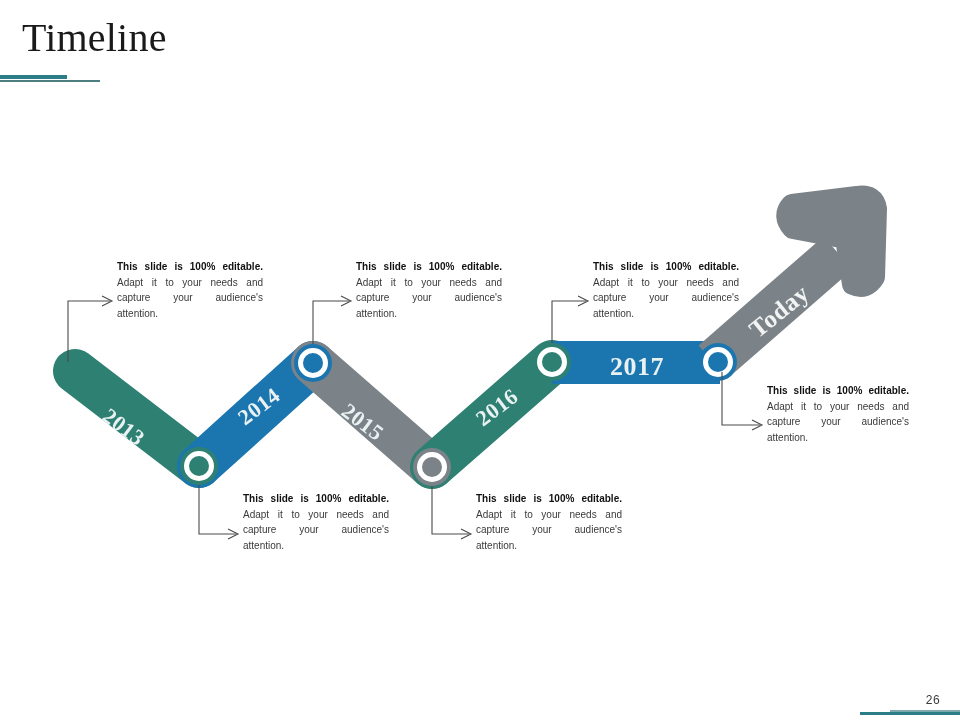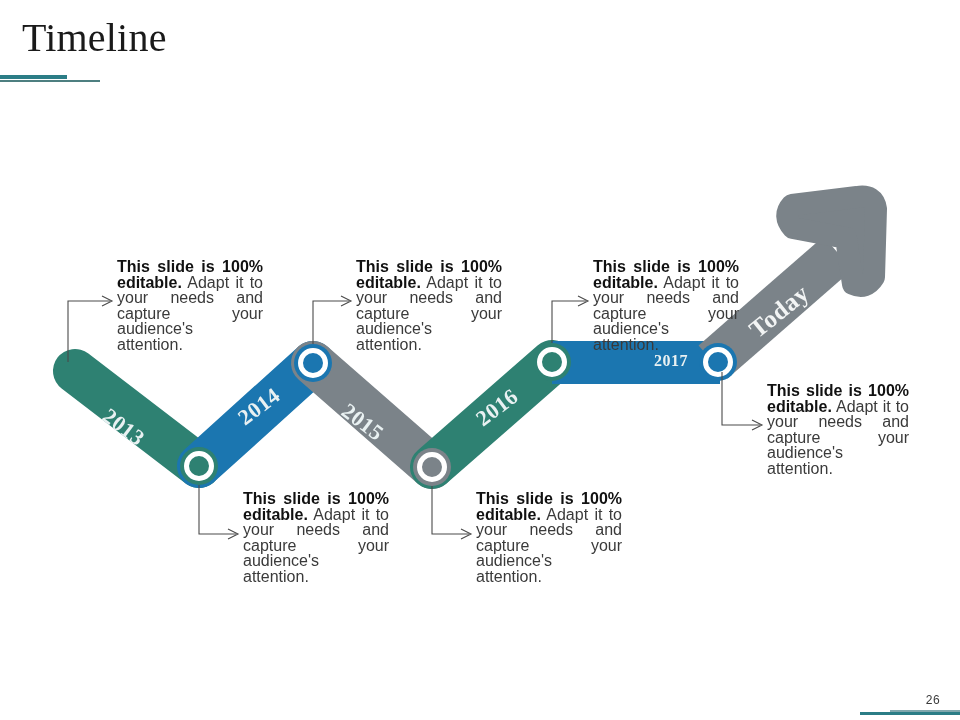--- a/index.html
+++ b/index.html
@@ -39,29 +39,29 @@
     font-family:"Liberation Serif", serif;
     font-weight:bold;
     color:#e9f1f2;
     white-space:nowrap;
     letter-spacing:0.5px;
   }
   .yr-2013{left:113px;top:403px;font-size:22px;transform:rotate(37deg);transform-origin:left top;}
   .yr-2014{left:233px;top:410px;font-size:22px;transform:rotate(-37deg);transform-origin:left top;}
   .yr-2015{left:352px;top:398px;font-size:22px;transform:rotate(37deg);transform-origin:left top;}
   .yr-2016{left:471px;top:411px;font-size:22px;transform:rotate(-37deg);transform-origin:left top;}
-  .yr-2017{left:610px;top:352px;font-size:16px;margin-left:44px;}
+  .yr-2017{left:610px;top:352px;font-size:26px;}
   .yr-today{left:744px;top:322px;font-size:25px;transform:rotate(-39deg);transform-origin:left top;color:#f2f4f4;}
 
   
   .callout{
     position:absolute;
     width:146px;
     font-family:"Liberation Sans", sans-serif;
-    font-size:16px;
+    font-size:10px;
     line-height:15.6px;
     color:#3a3a3a;
     text-align:justify;
   }
   .callout b{color:#111;font-weight:bold;}
   .c1{left:117px;top:259px;}
   .c2{left:356px;top:259px;}
   .c3{left:593px;top:259px;}
   .c4{left:243px;top:491px;}
   .c5{left:476px;top:491px;}

